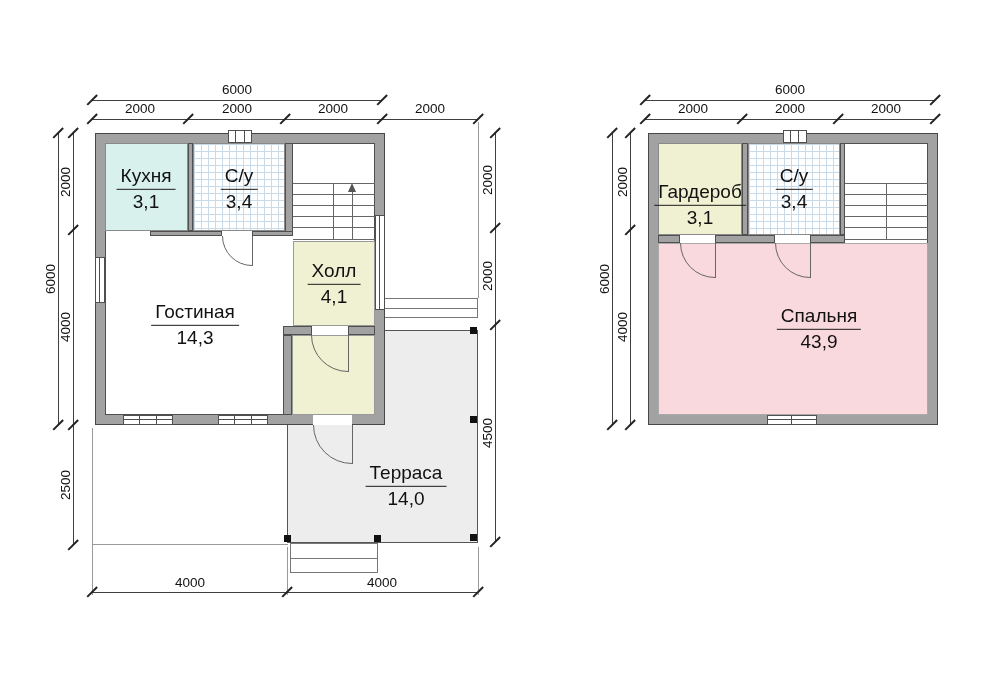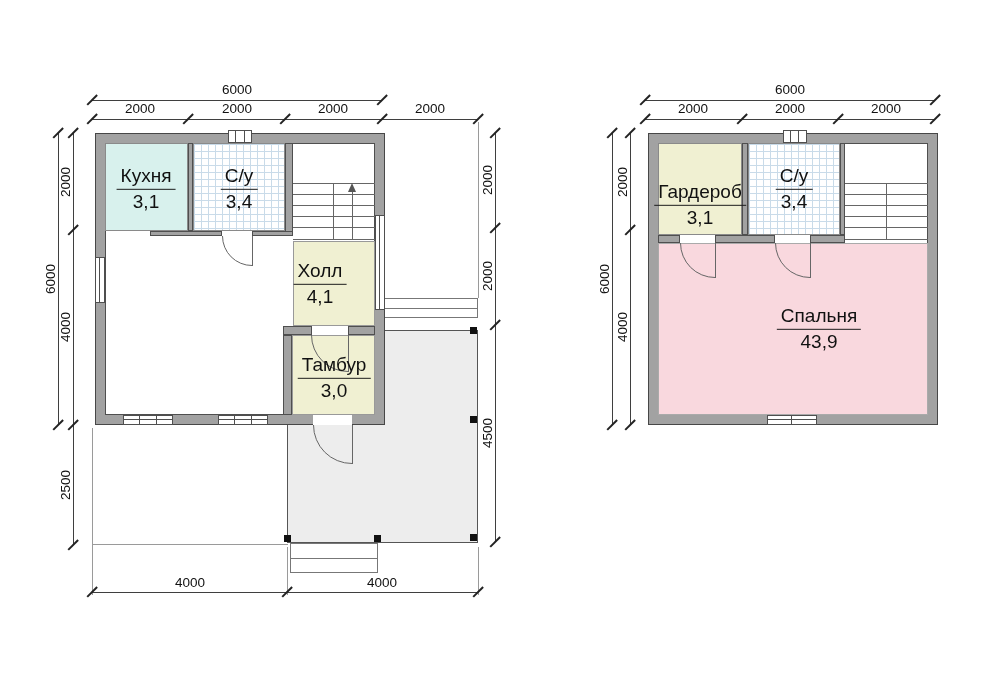--- a/index.html
+++ b/index.html
@@ -100,27 +100,31 @@
   <div class="post" style="left:284px;top:535px;"></div>
 
   <div class="room-label" style="left:146px;top:189px;">
     <div class="rname">Кухня</div>
     <div class="rarea">3,1</div>
   </div>
   <div class="room-label" style="left:239px;top:189px;">
     <div class="rname">С/у</div>
     <div class="rarea">3,4</div>
   </div>
-  <div class="room-label" style="left:320px;top:284px;">
+  <div class="room-label" style="left:334px;top:284px;">
     <div class="rname">Холл</div>
     <div class="rarea">4,1</div>
   </div>
-  <div class="room-label" style="left:334px;top:378px;">
-    <div class="rname">Тамбур</div>
-    <div class="rarea">3,0</div>
+  <div class="room-label" style="left:195px;top:325px;">
+    <div class="rname">Гостиная</div>
+    <div class="rarea">14,3</div>
+  </div>
+  <div class="room-label" style="left:406px;top:486px;">
+    <div class="rname">Терраса</div>
+    <div class="rarea">14,0</div>
   </div>
 
   <div class="ext" style="left:92px;top:428px;width:1px;height:167px;"></div>
   <div class="ext" style="left:92px;top:544px;width:196px;height:1px;"></div>
   <div class="ext" style="left:287px;top:547px;width:1px;height:48px;"></div>
   <div class="ext" style="left:478px;top:547px;width:1px;height:48px;"></div>
   <div class="ext" style="left:478px;top:122px;width:1px;height:176px;"></div>
 
   <div class="dim-line" style="left:92px;top:100px;width:290px;height:1px;"></div>
   <div class="tick" style="left:85px;top:99px;"></div>

